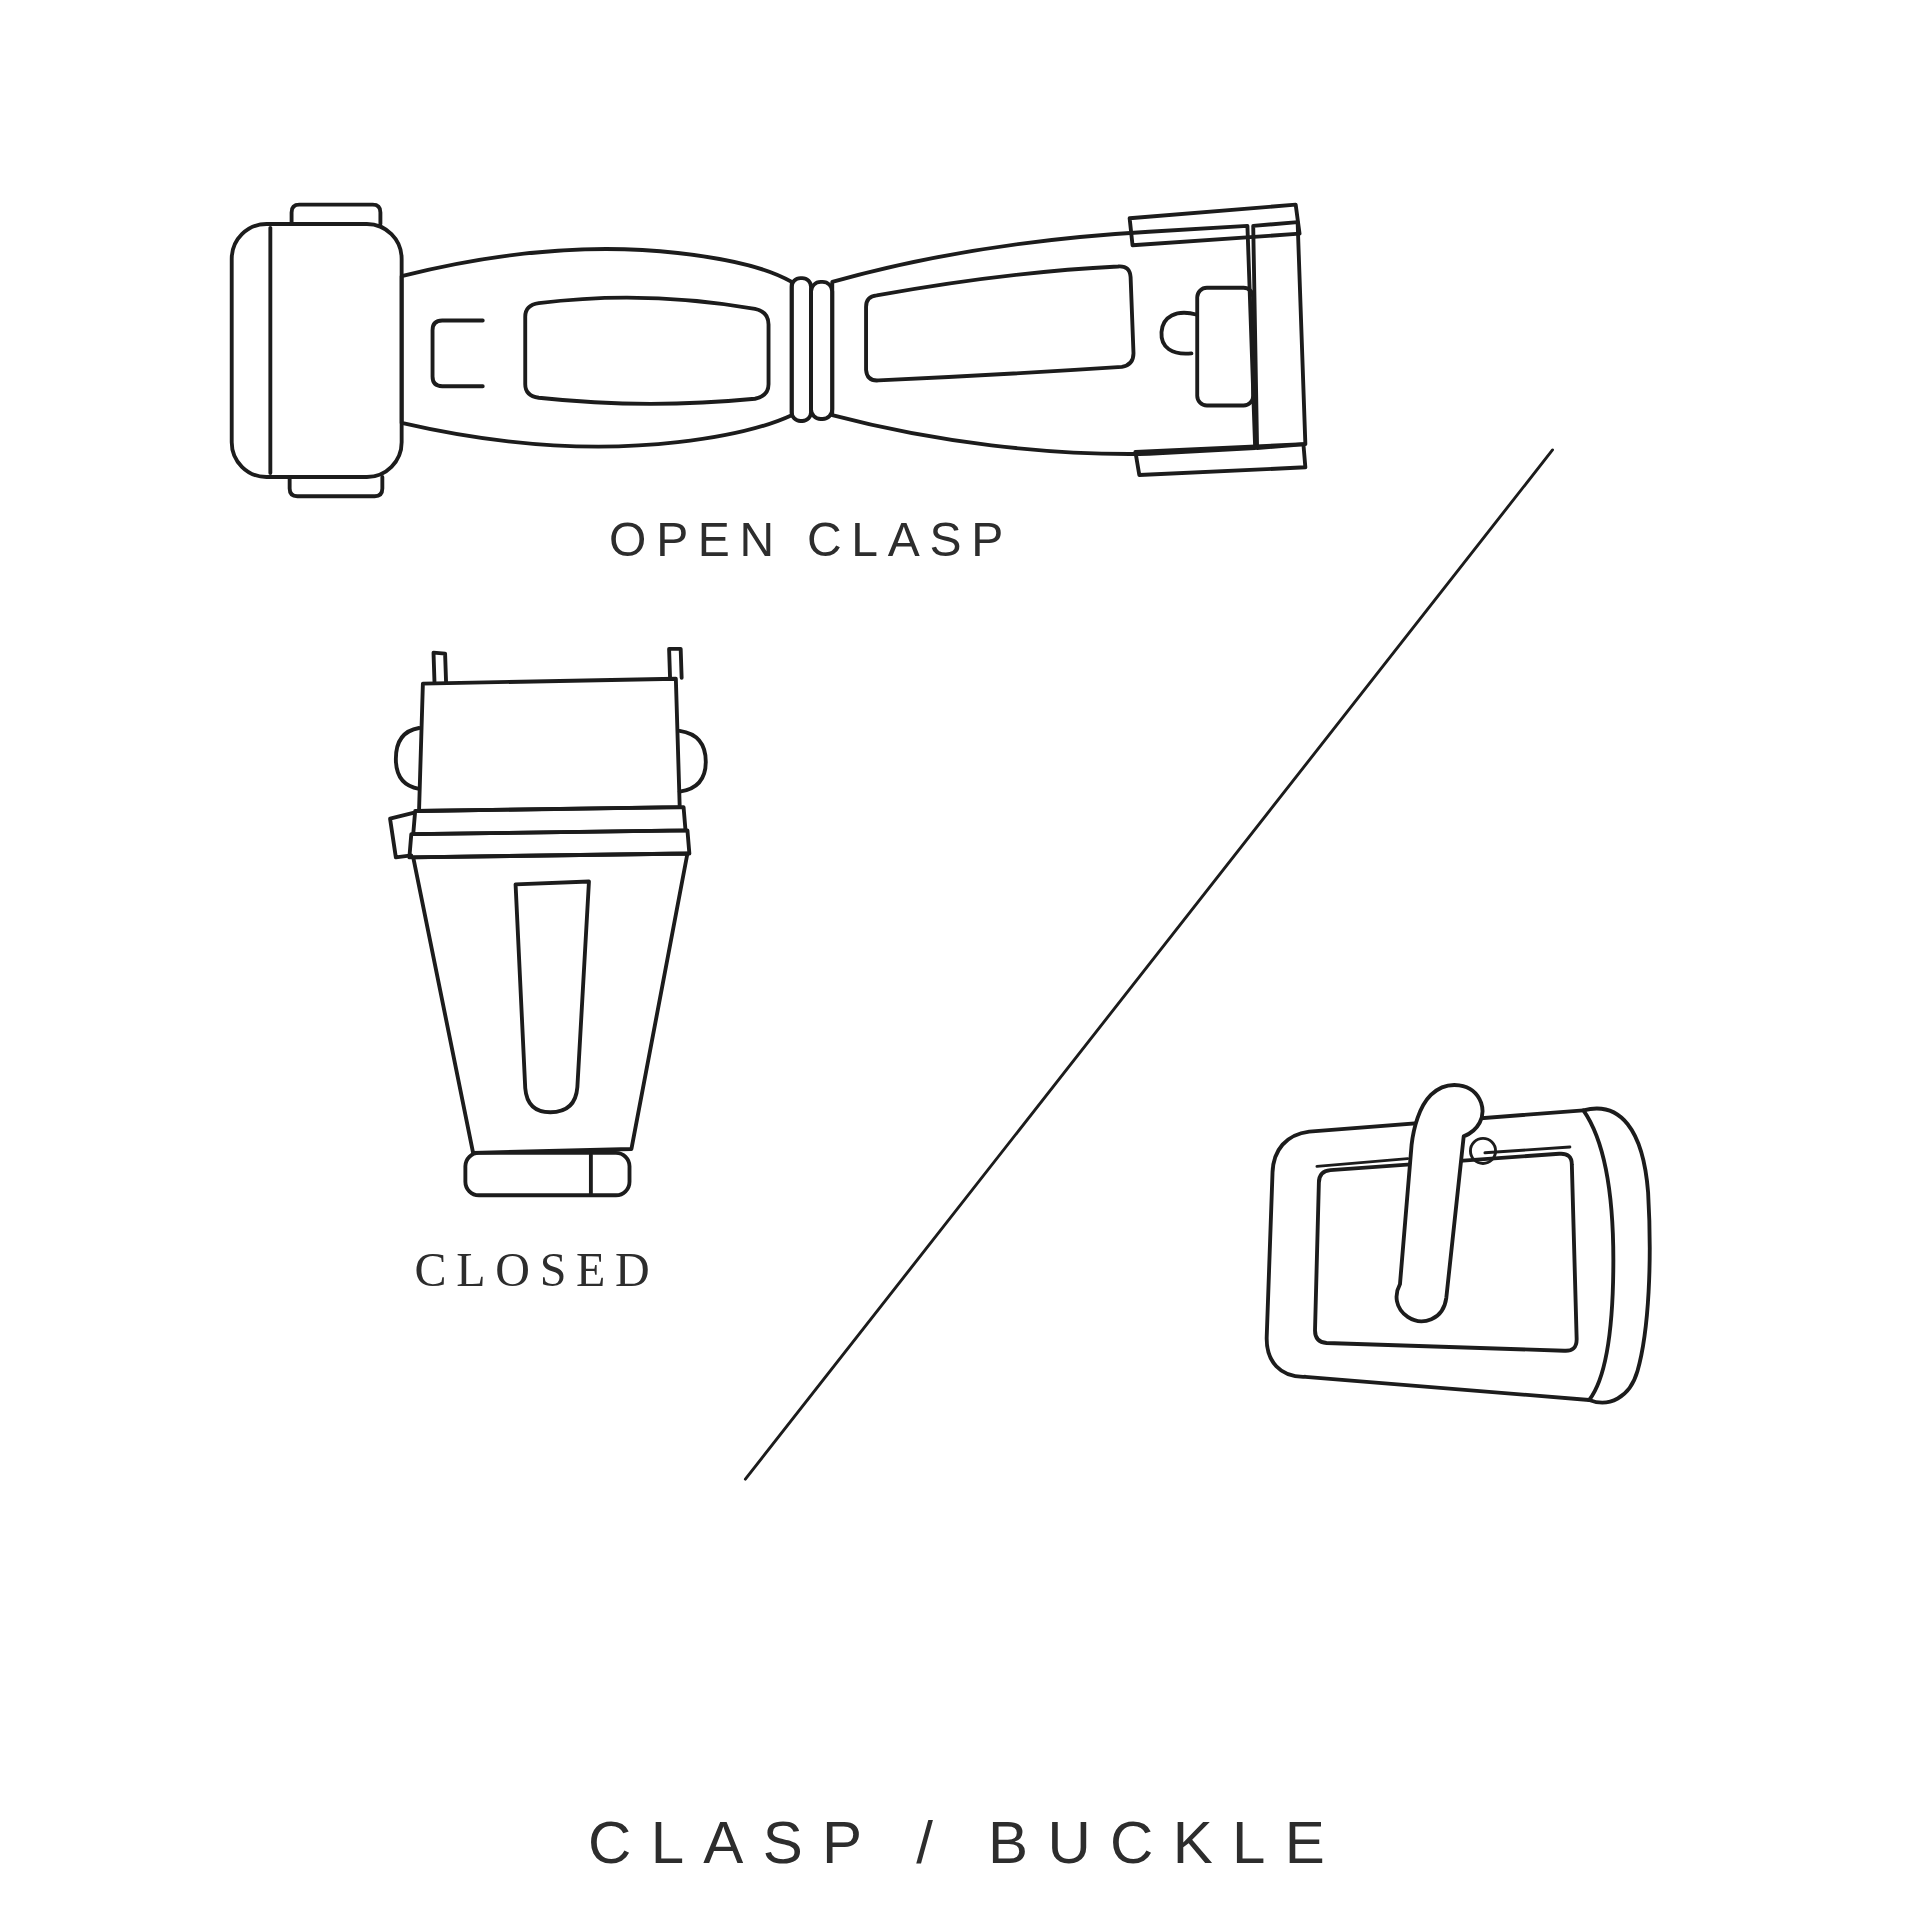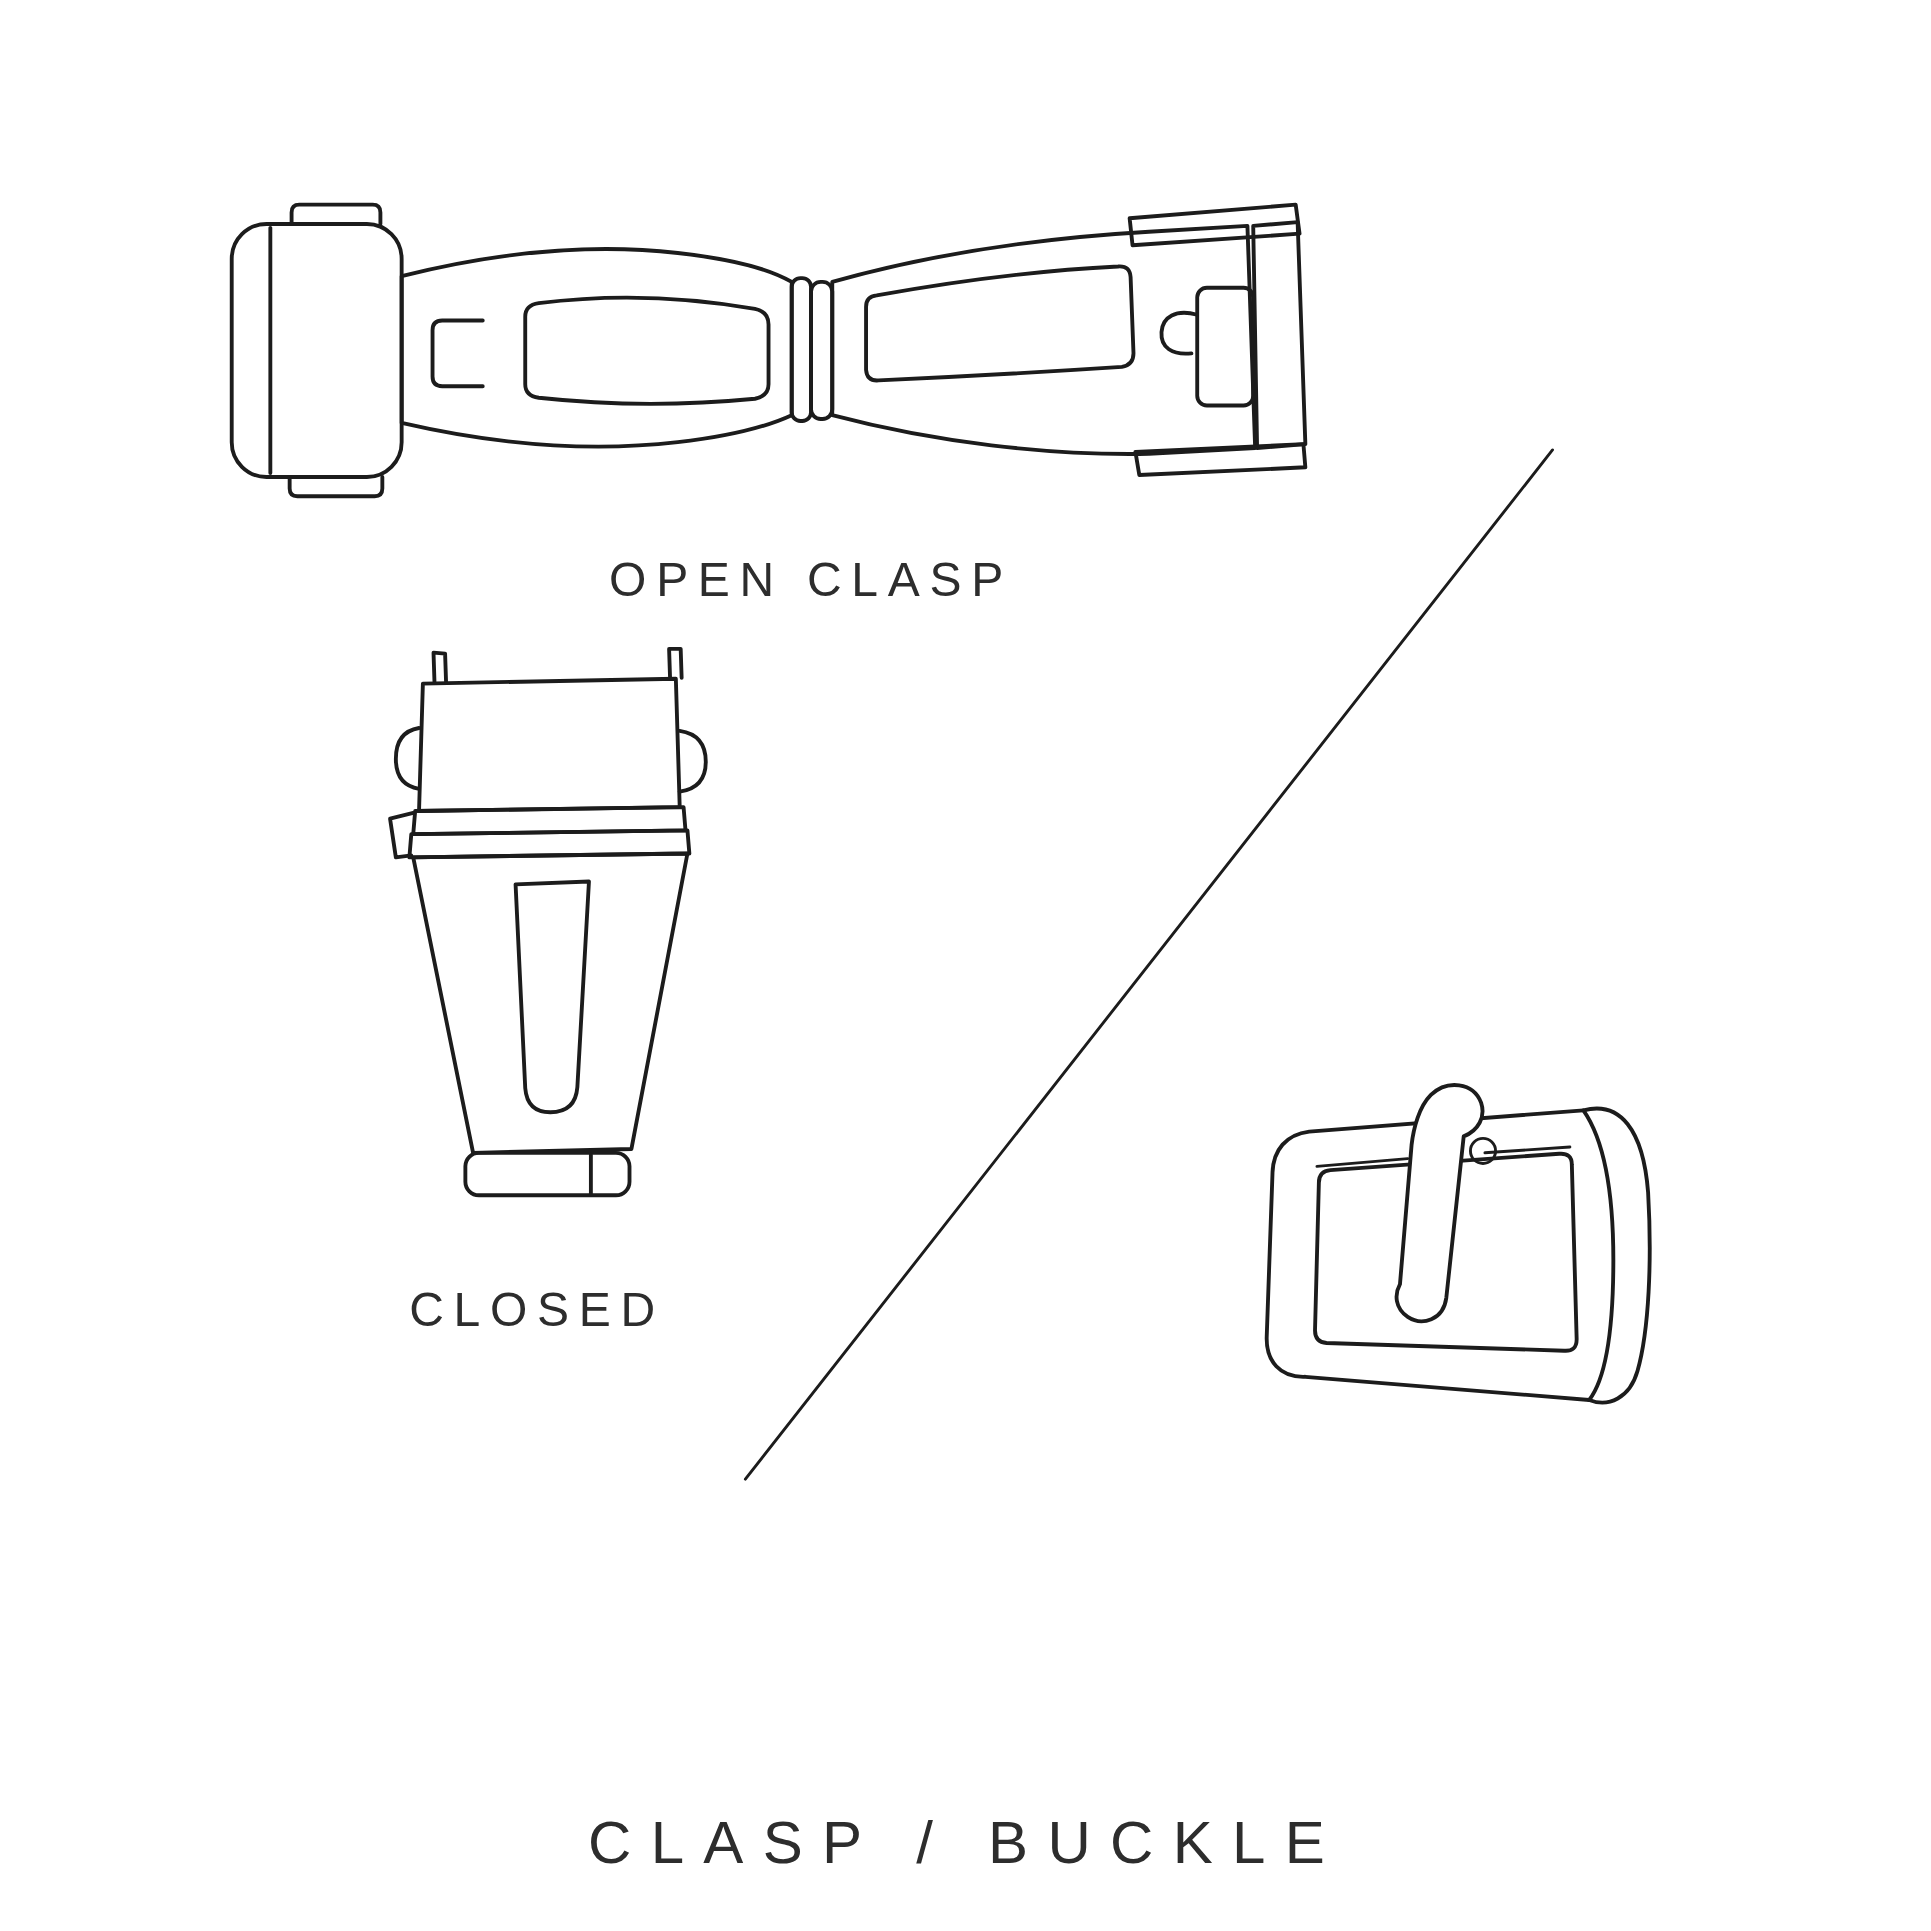--- a/index.html
+++ b/index.html
@@ -36,24 +36,23 @@
   .art .fill-white{ fill:#ffffff; }
   .art .thin{ stroke-width:3; }
   .caption{
     position:absolute;
     transform:translate(-50%,-50%);
     color:var(--text-color);
     font-size:48px;
     letter-spacing:9.7px;
     white-space:nowrap;
     text-transform:uppercase;
-    margin-top:40px;
   }
   .caption.open-clasp{ left:811px; top:539px; }
-  .caption.closed{ left:537px; top:1269px; }
+  .caption.closed{ left:537px; top:1269px;font-family:Liberation Serif, serif; }
   .title{
     position:absolute;
     left:966px; top:1842px;
     transform:translate(-50%,-50%);
     color:var(--text-color);
     font-size:60px;
     letter-spacing:19.3px;
     white-space:nowrap;
     text-transform:uppercase;
   }

